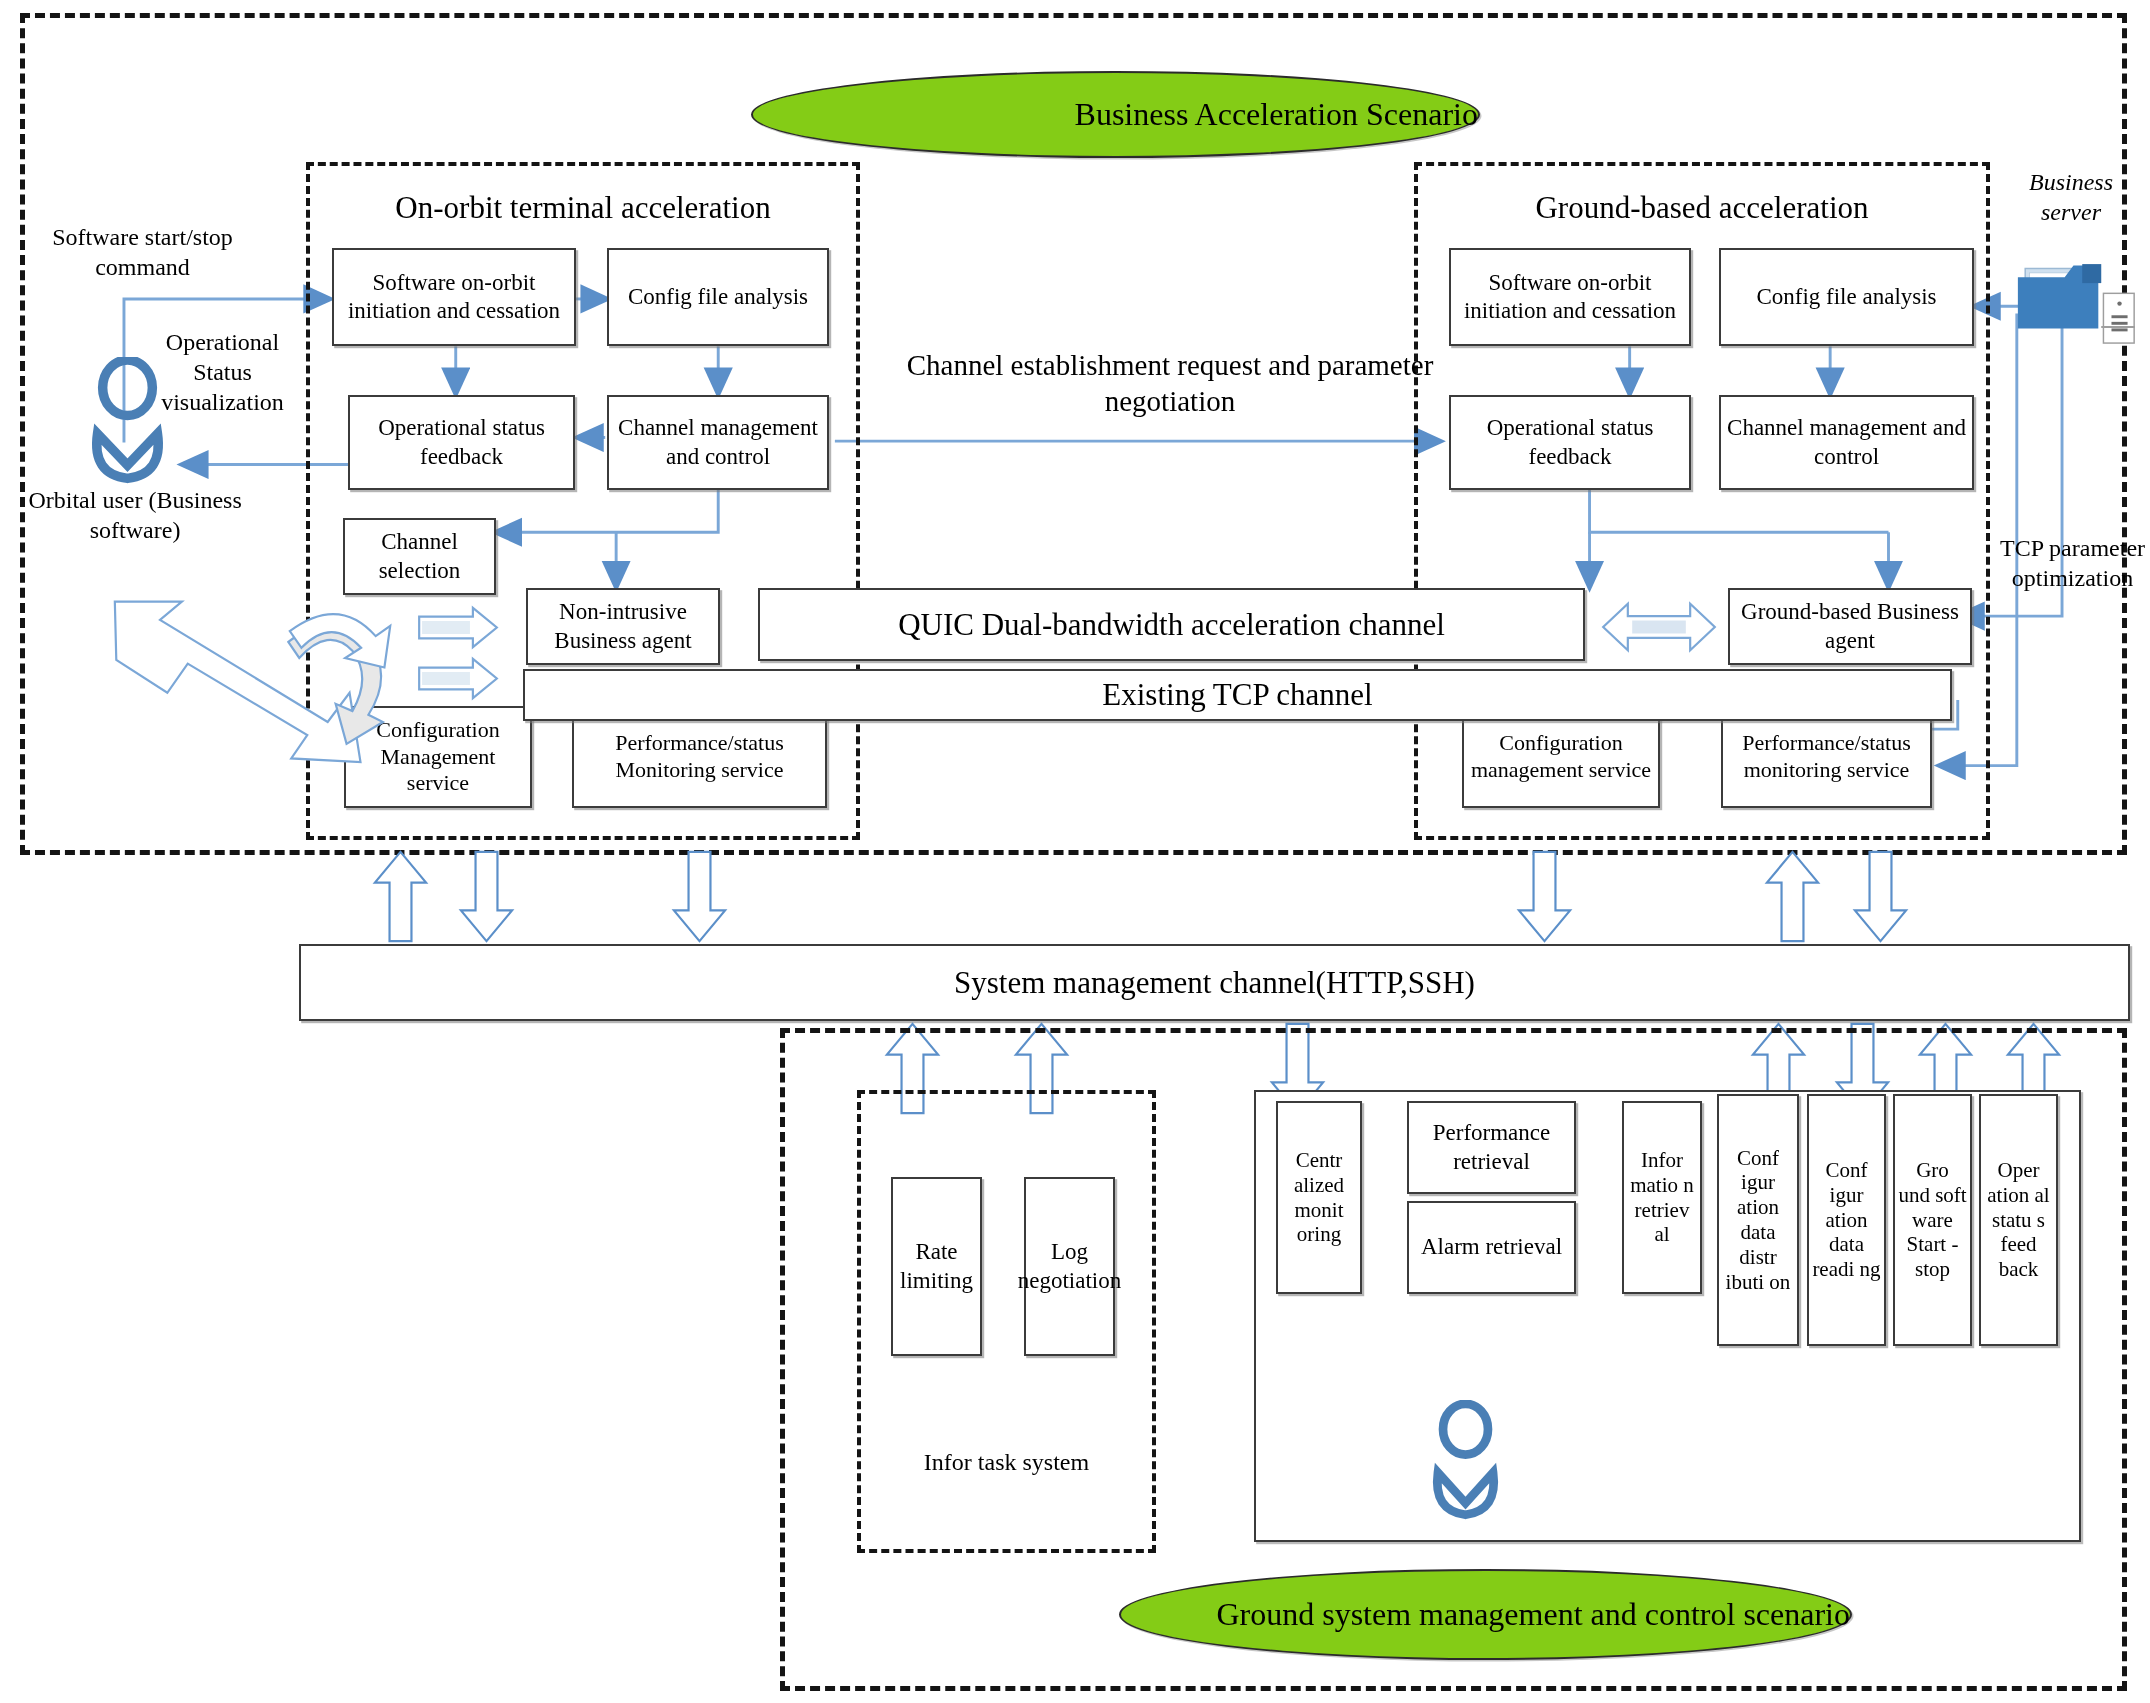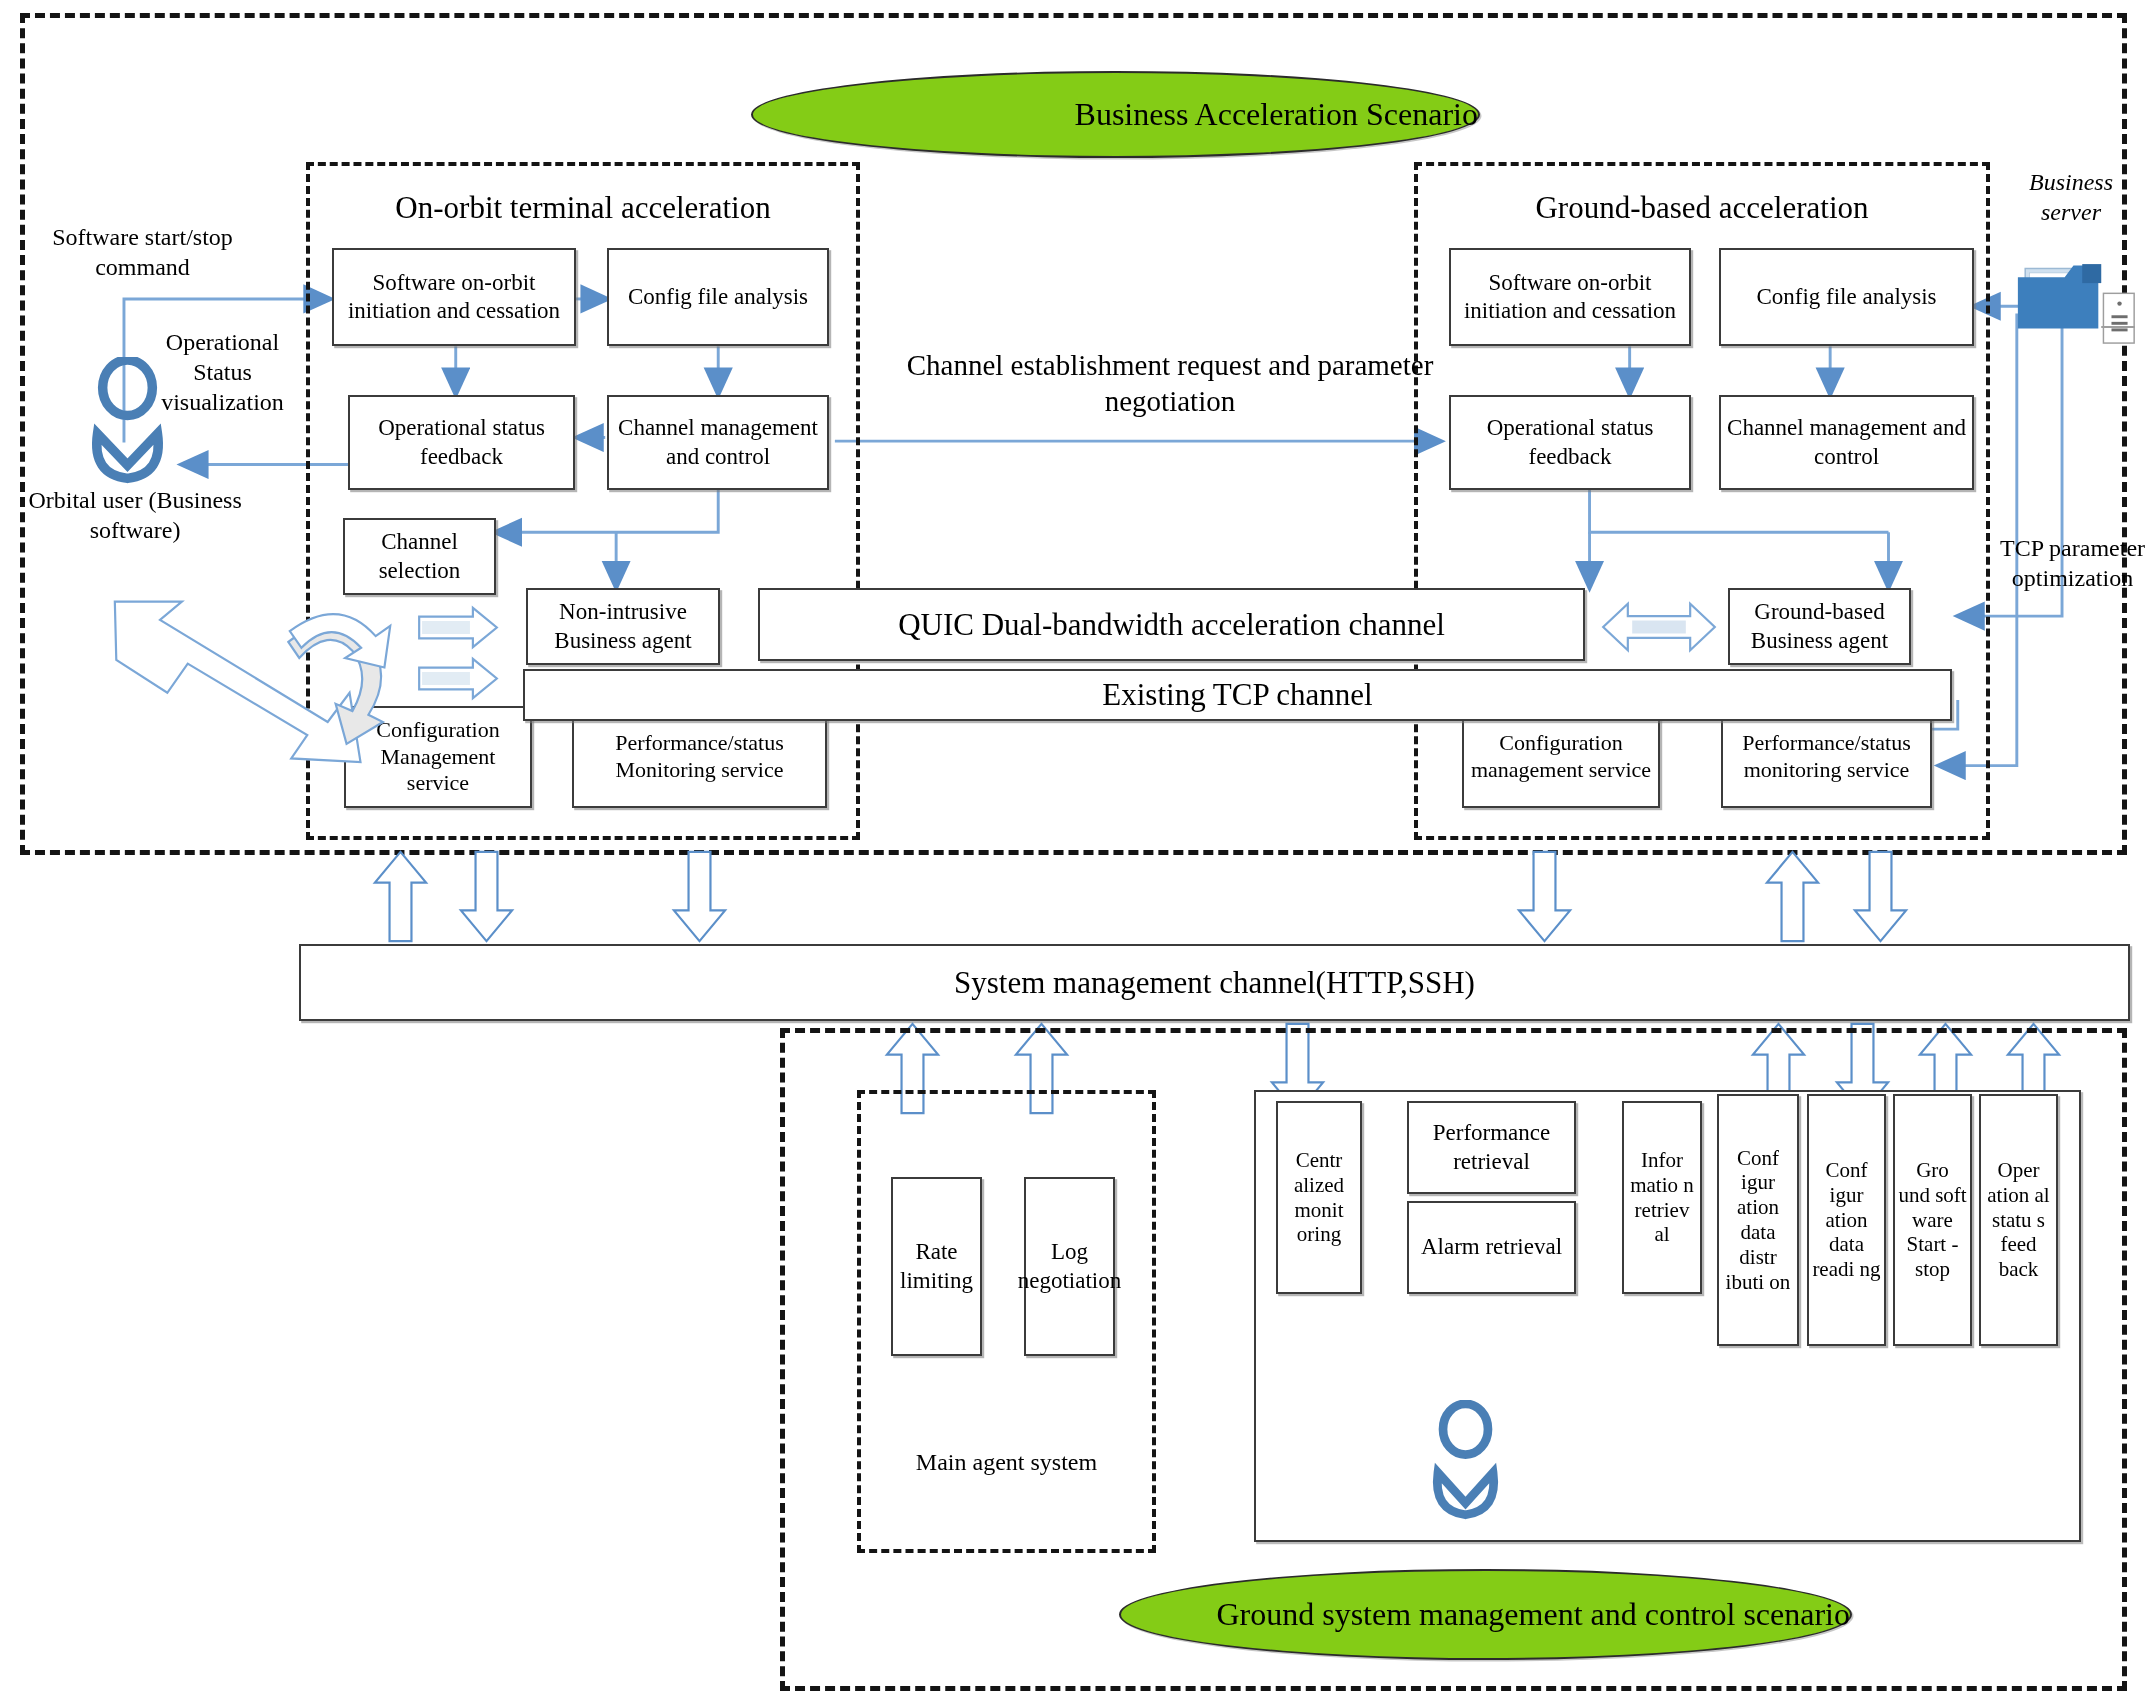--- a/index.html
+++ b/index.html
@@ -170,21 +170,21 @@
   </div>
   <div class="abs box fs-box" style="left:1719px;top:248px;width:255px;height:98px;">
     <span>Config file analysis</span>
   </div>
   <div class="abs box fs-box" style="left:1449px;top:395px;width:242px;height:95px;">
     <span>Operational status feedback</span>
   </div>
   <div class="abs box fs-box" style="left:1719px;top:395px;width:255px;height:95px;">
     <span>Channel management and control</span>
   </div>
-  <div class="abs box fs-box" style="left:1728px;top:588px;width:183px;height:77px;">
+  <div class="abs box fs-box" style="left:1728px;top:588px;width:244px;height:77px;">
     <span>Ground-based Business agent</span>
   </div>
   <div class="abs box fs-boxsm" style="left:1462px;top:706px;width:198px;height:102px;">
     <span>Configuration management service</span>
   </div>
   <div class="abs box fs-boxsm" style="left:1721px;top:706px;width:211px;height:102px;">
     <span>Performance/status monitoring service</span>
   </div>
 
   <div class="abs bar fs-bar" style="left:758px;top:588px;width:827px;height:73px;">
@@ -287,21 +287,21 @@
 
   <div class="abs dashed-outer" style="left:780px;top:1028px;width:1347px;height:663px;"></div>
 
   <div class="abs dashed-inner" style="left:857px;top:1090px;width:299px;height:463px;"></div>
   <div class="abs box fs-box" style="left:891px;top:1177px;width:91px;height:179px;">
     <span>Rate limiting</span>
   </div>
   <div class="abs box fs-box" style="left:1024px;top:1177px;width:91px;height:179px;">
     <span>Log negotiation</span>
   </div>
-  <div class="abs txt fs-label" style="left:879px;top:1425px;width:255px;height:73px;">Main agent system</div>
+  <div class="abs txt fs-label" style="left:879px;top:1425px;width:255px;height:73px;">Infor task system</div>
 
   <div class="abs" style="left:1254px;top:1090px;width:827px;height:452px;border:2.2px solid #3b3b3b;box-shadow:2.2px 2.2px 0 0 rgba(120,120,120,.5);background:#fff;"></div>
 
   <div class="abs box fs-narrow tall" style="left:1276px;top:1101px;width:86px;height:193px;">
     <span>Centr alized monit oring</span>
   </div>
   <div class="abs box fs-box" style="left:1407px;top:1101px;width:169px;height:93px;">
     <span>Performance retrieval</span>
   </div>
   <div class="abs box fs-box" style="left:1407px;top:1201px;width:169px;height:93px;">

